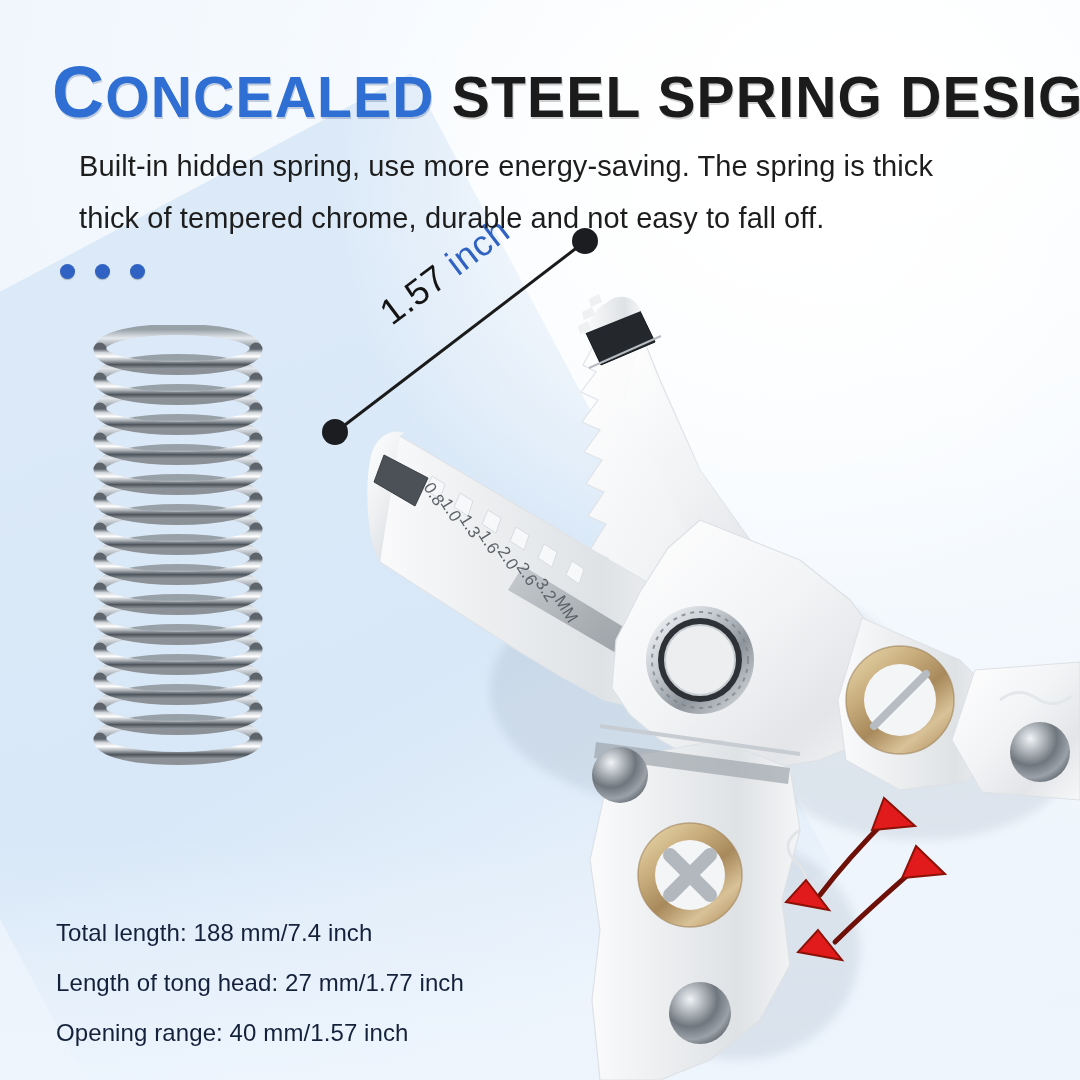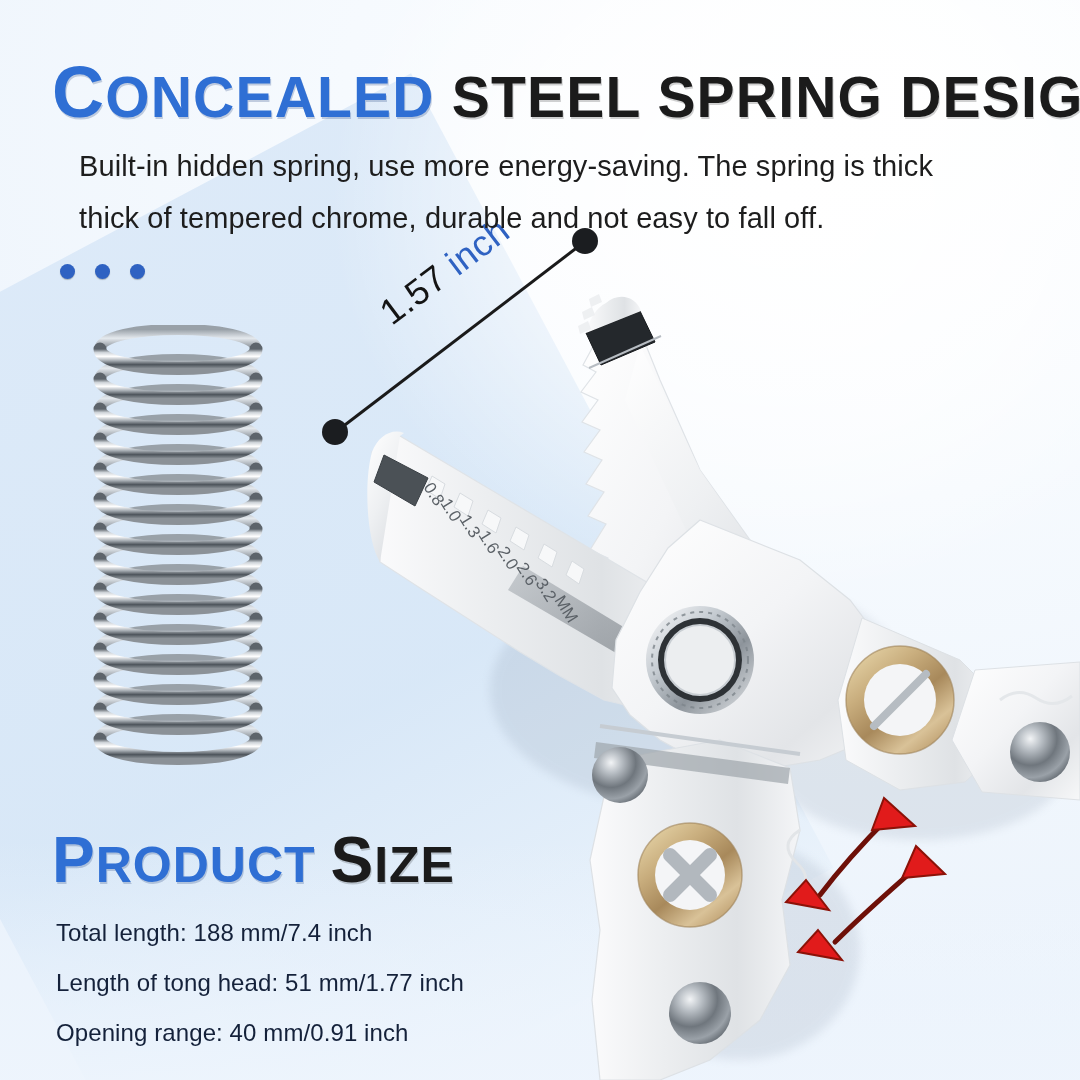--- a/index.html
+++ b/index.html
@@ -414,23 +414,20 @@
     <div>Built-in hidden spring, use more energy-saving. The spring is thick</div>
     <div>thick of tempered chrome, durable and not easy to fall off.</div>
   </div>
 
   <div class="dots">
     <i></i>
     <i></i>
     <i></i>
   </div>
 
-  <div class="size-head">
-    <span class="h-blue drop">P</span><span class="h-blue">RODUCT</span><span>&nbsp;</span><span class="h-dark drop">S</span><span class="h-dark">IZE</span>
-  </div>
 
   <div class="specs">
     <div>Total length: 188 mm/7.4 inch</div>
-    <div>Length of tong head: 51 mm/1.77 inch</div>
-    <div>Opening range: 40 mm/0.91 inch</div>
+    <div>Length of tong head: 27 mm/1.77 inch</div>
+    <div>Opening range: 40 mm/1.57 inch</div>
   </div>
 
 </div>
 
 </body></html>

